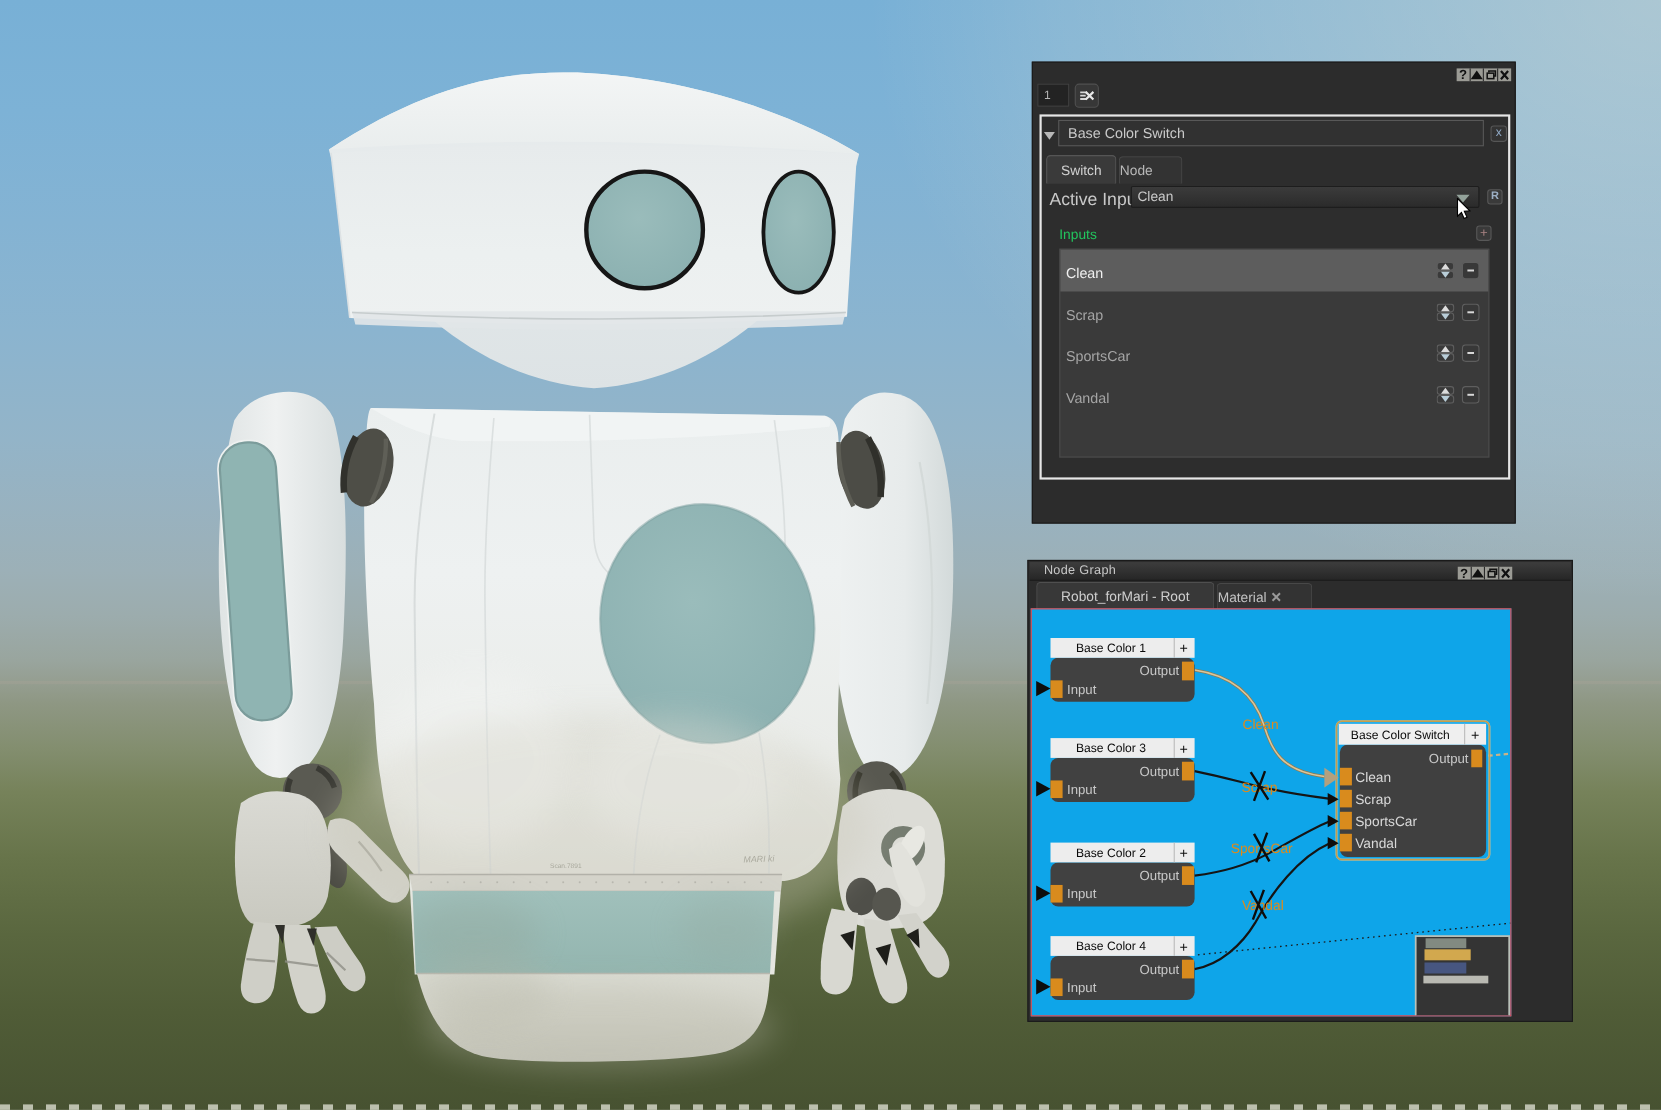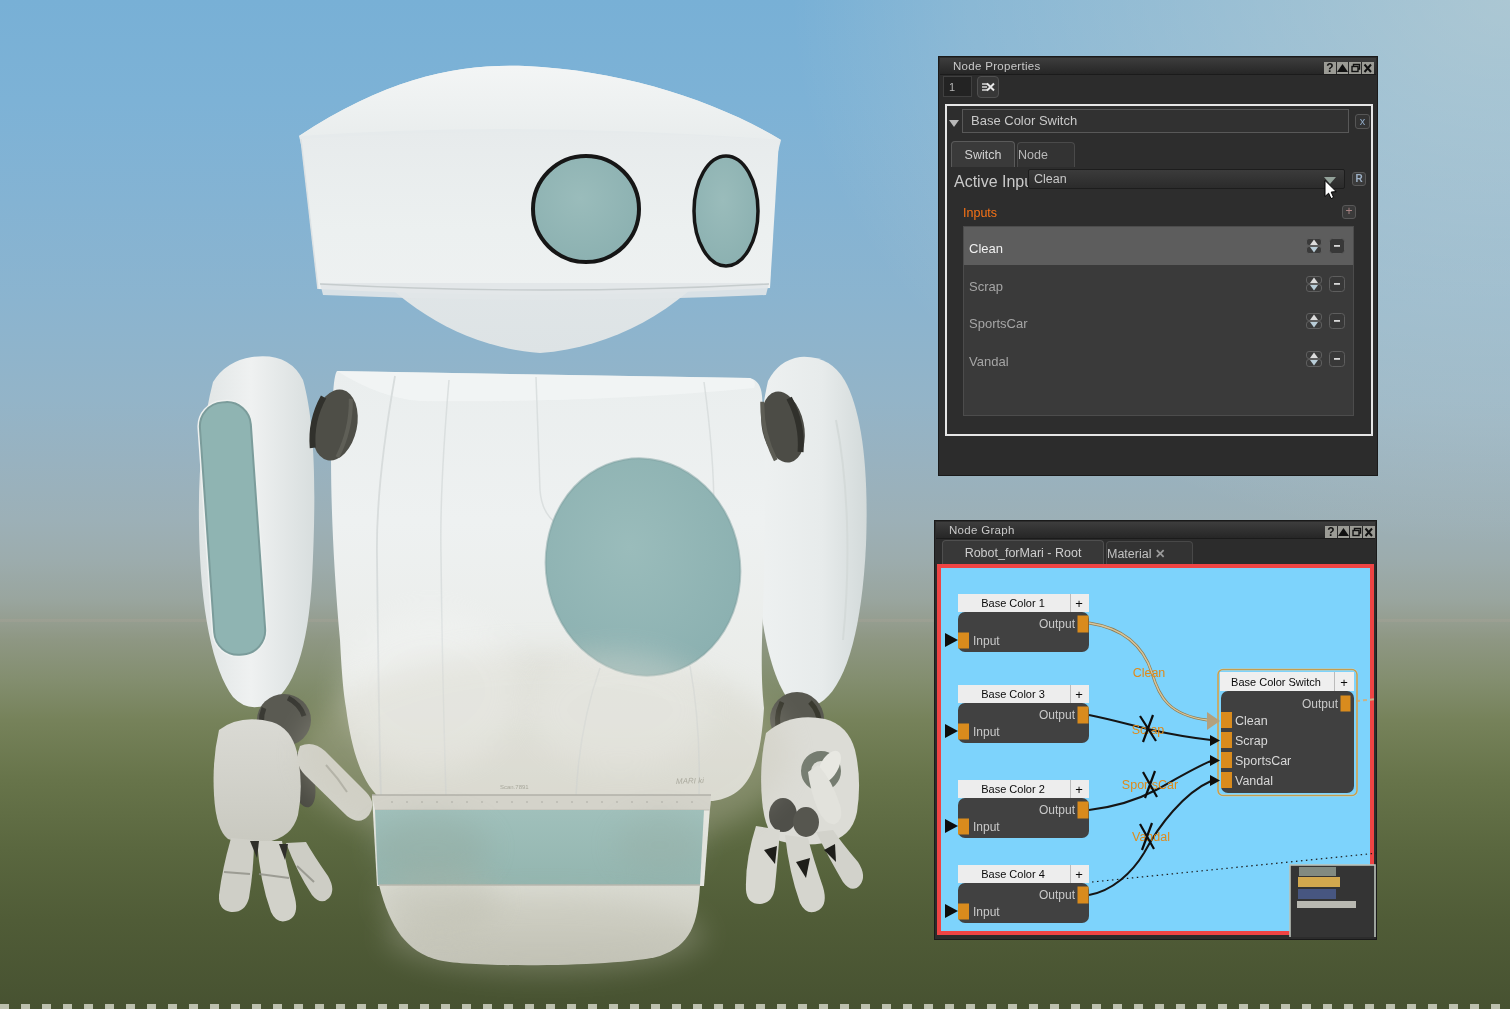--- a/index.html
+++ b/index.html
@@ -33,32 +33,32 @@
 #np .tri{position:absolute;left:2px;top:14px;width:0;height:0;border-left:5px solid transparent;border-right:5px solid transparent;border-top:7px solid #b8b8b8;}
 #np .namefield{position:absolute;left:15px;top:3px;width:387px;height:24px;background:#313131;border:1px solid #585858;box-sizing:border-box;color:#c9c9c9;font-size:13px;line-height:22px;padding-left:8px;}
 #np .xbtn{position:absolute;left:408px;top:8px;width:15px;height:15px;background:#333;border:1px solid #565656;border-radius:3px;box-sizing:border-box;color:#8fa8c4;font-size:11px;line-height:13px;text-align:center;}
 #np .tabs{position:absolute;left:0px;top:35px;width:100%;height:26px;padding-left:18px;}
 #np .tab1{position:absolute;left:4px;top:0px;width:64px;height:26px;background:#3a3a3a;border:1px solid #5a5a5a;border-bottom:none;border-radius:4px 4px 0 0;box-sizing:border-box;color:#d2d2d2;font-size:12.5px;text-align:center;line-height:26px;}
 #np .tab2{position:absolute;left:70px;top:1px;width:58px;height:25px;background:#333333;border:1px solid #4a4a4a;border-bottom:none;border-radius:4px 4px 0 0;box-sizing:border-box;color:#b8b8b8;font-size:12.5px;text-align:left;line-height:25px;}
 #np .ailabel{position:absolute;left:7px;top:67px;font-size:16px;color:#c9c9c9;}
 #np .dropdown{position:absolute;left:81px;top:63px;width:317px;height:20px;background:linear-gradient(180deg,#3b3b3b,#2b2b2b);border:1px solid #1d1d1d;border-radius:2px;box-sizing:border-box;color:#c9c9c9;font-size:12.5px;line-height:18px;padding-left:5px;}
 #np .dropdown .arr{position:absolute;right:8px;top:7px;width:0;height:0;border-left:6px solid transparent;border-right:6px solid transparent;border-top:7px solid #93a29a;}
 #np .rbtn{position:absolute;left:405px;top:66px;width:14px;height:14px;background:#3a3a3a;border:1px solid #585858;border-radius:3px;box-sizing:border-box;color:#9db0c6;font-size:10px;font-weight:bold;line-height:12px;text-align:center;}
-#np .inlabel{position:absolute;left:16px;top:100px;font-size:12.5px;color:#f97316;}
+#np .inlabel{position:absolute;left:16px;top:100px;font-size:12.5px;color:#22c55e;}
 #np .plusbtn{position:absolute;left:395px;top:99px;width:14px;height:14px;background:#3a3a3a;border:1px solid #585858;border-radius:3px;box-sizing:border-box;color:#ab8484;font-size:12px;line-height:11px;text-align:center;}
 #np .list{position:absolute;left:16px;top:120px;width:391px;height:190px;background:#3a3a3a;border:1px solid #4c4c4c;box-sizing:border-box;}
 #np .row{position:absolute;left:0;width:100%;height:38px;}
 #np .row .lab{position:absolute;left:5px;top:14px;font-size:13px;color:#a5a5a5;}
 #np .row.sel{background:#5d5d5d;}
 #np .row.sel .lab{color:#f0f0f0;}
 
-#ng{left:934px;top:520px;width:443px;height:420px;}
+#ng{left:934px;top:509px;width:496px;height:420px;}
 #ng .gtab1{position:absolute;left:7px;top:19px;width:162px;height:25px;background:#383838;border:1px solid #4f4f4f;border-bottom:none;border-radius:4px 4px 0 0;box-sizing:border-box;color:#cecece;font-size:12.5px;text-align:center;line-height:25px;}
 #ng .gtab2{position:absolute;left:171px;top:20px;width:87px;height:24px;background:#333333;border:1px solid #484848;border-bottom:none;border-radius:4px 4px 0 0;box-sizing:border-box;color:#c2c2c2;font-size:12.5px;line-height:24px;}
-#ng .canvas{position:absolute;left:2px;top:43px;width:437px;height:371px;background:#7dd3fc;border:4px solid #ef4444;box-sizing:border-box;}
+#ng .canvas{position:absolute;left:2px;top:43px;width:437px;height:371px;background:#0ea5e9;border:1px solid #ef4444;box-sizing:border-box;}
 </style>
 </head>
 <body>
 <div id="stage">
   <div id="haze"></div>
   <div id="horizon"></div>
   <div id="dashes"></div>
   <svg id="robot" width="1510" height="1009" viewBox="0 0 1510 1009" style="position:absolute;left:0;top:0;">
     <defs>
       <linearGradient id="faceG" x1="0" y1="0" x2="0" y2="1">
@@ -228,23 +228,20 @@
     <path d="M299,136 C390,76 460,64 525,66 C620,70 715,100 781,140 Q521,120 299,136 Z" fill="url(#headTopG)"></path>
     <path d="M301,139 Q521,124 779,140 L770,288 Q544,301 318,289 Z" fill="url(#faceG)"></path>
     <path d="M320,283 L769,283 L766,295 Q544,305 323,295 Z" fill="#e1e6e8" opacity="0.9"></path>
     <path d="M320,284 Q544,296 769,284" stroke="#c6cccd" stroke-width="1.4" fill="none"></path>
     <path d="M301,139 L318,289" stroke="#dde2e4" stroke-width="1.5" fill="none"></path>
     <circle cx="586" cy="209" r="53" fill="url(#tealG)" stroke="#161616" stroke-width="4"></circle>
     <ellipse cx="726" cy="211" rx="32" ry="55" fill="url(#tealG)" stroke="#161616" stroke-width="3.5"></ellipse>
   </svg>
 
   <div id="np" class="panel">
-    <div class="ptitle">
-        <span>Node Properties</span>
-      </div>
     <div class="ticons" style="left:385px;">
       <svg width="50" height="12" viewBox="0 0 50 12">
         <rect x="0" y="0" width="50" height="12" fill="#9b9b95"></rect>
         <rect x="12" y="0" width="1" height="12" fill="#2a2a2a"></rect>
           <rect x="24" y="0" width="1" height="12" fill="#2a2a2a"></rect>
           <rect x="37" y="0" width="1" height="12" fill="#2a2a2a"></rect>
         <text x="6" y="10" font-size="12" font-weight="bold" fill="#111" text-anchor="middle" font-family="Liberation Sans">?</text>
         <path d="M18.5,2 L24,10 L13,10 Z" fill="#111"></path>
         <rect x="28" y="4.5" width="6" height="5" fill="none" stroke="#111" stroke-width="1.4"></rect>
         <path d="M29.5,4 L29.5,2.5 L35.5,2.5 L35.5,7 L34,7" fill="none" stroke="#111" stroke-width="1.4"></path>

